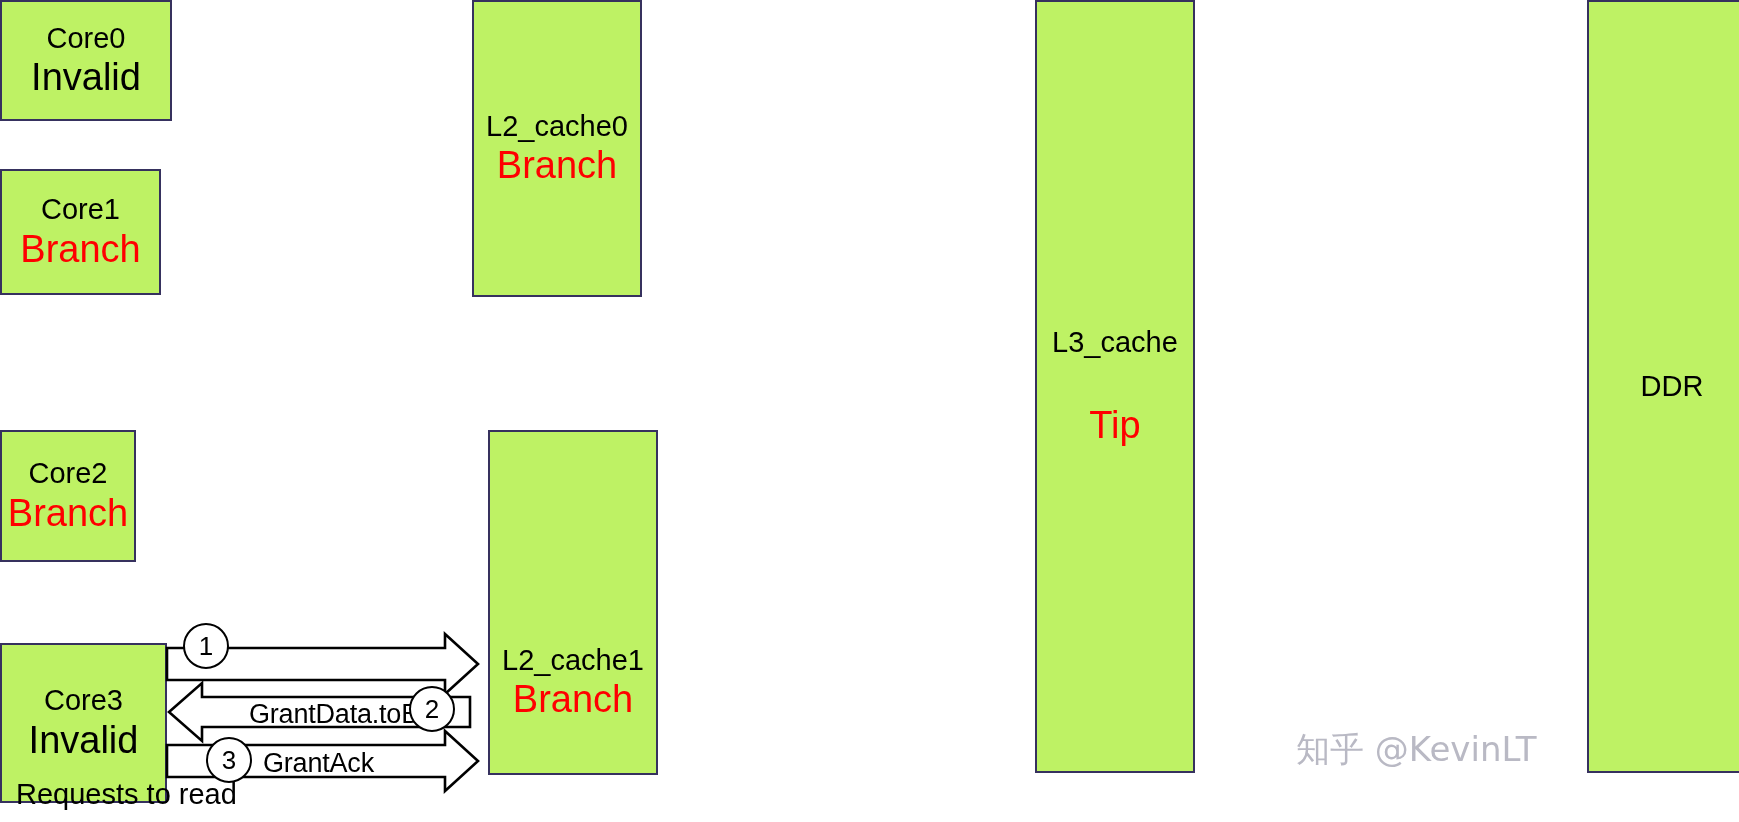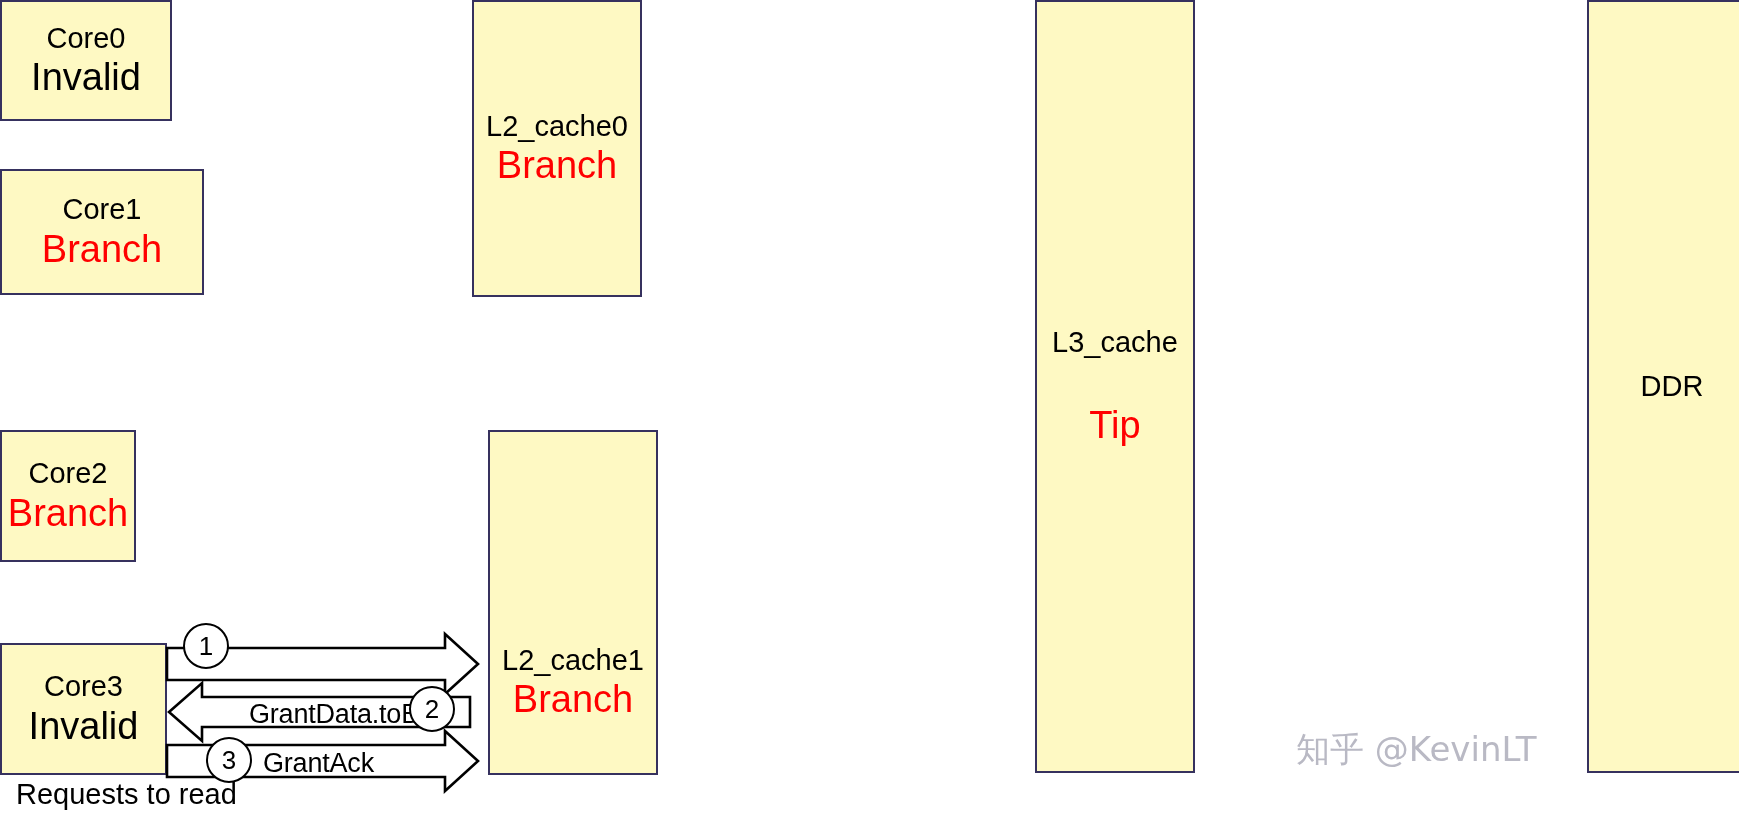--- a/index.html
+++ b/index.html
@@ -15,21 +15,21 @@
     position: relative;
     width: 1739px;
     height: 822px;
     background: #ffffff;
     overflow: hidden;
   }
   .box {
     position: absolute;
     box-sizing: border-box;
     border: 2px solid #36315e;
-    background: #fef9c3;
+    background: #bef264;
     display: flex;
     flex-direction: column;
     align-items: center;
     justify-content: center;
     text-align: center;
     line-height: 1.18;
   }
   .box .label-main {
     color: #000000;
     font-size: 29px;
@@ -87,31 +87,31 @@
 </head>
 <body>
 
 <div id="canvas">
 
   <div class="box" style="left:0px; top:0px; width:172px; height:121px;">
     <div class="label-main">Core0</div>
     <div class="label-state" style="color:#000000;">Invalid</div>
   </div>
 
-  <div class="box" style="left:0px; top:169px; width:204px; height:126px;">
+  <div class="box" style="left:0px; top:169px; width:161px; height:126px;">
     <div class="label-main">Core1</div>
     <div class="label-state">Branch</div>
   </div>
 
   <div class="box" style="left:0px; top:430px; width:136px; height:132px;">
     <div class="label-main">Core2</div>
     <div class="label-state">Branch</div>
   </div>
 
-  <div class="box" style="left:0px; top:643px; width:167px; height:132px;">
+  <div class="box" style="left:0px; top:643px; width:167px; height:160px;">
     <div class="label-main">Core3</div>
     <div class="label-state" style="color:#000000;">Invalid</div>
   </div>
 
   <div class="box" style="left:472px; top:0px; width:170px; height:297px;">
     <div class="label-main">L2_cache0</div>
     <div class="label-state">Branch</div>
   </div>
 
   <div class="box" style="left:488px; top:430px; width:170px; height:345px;">

